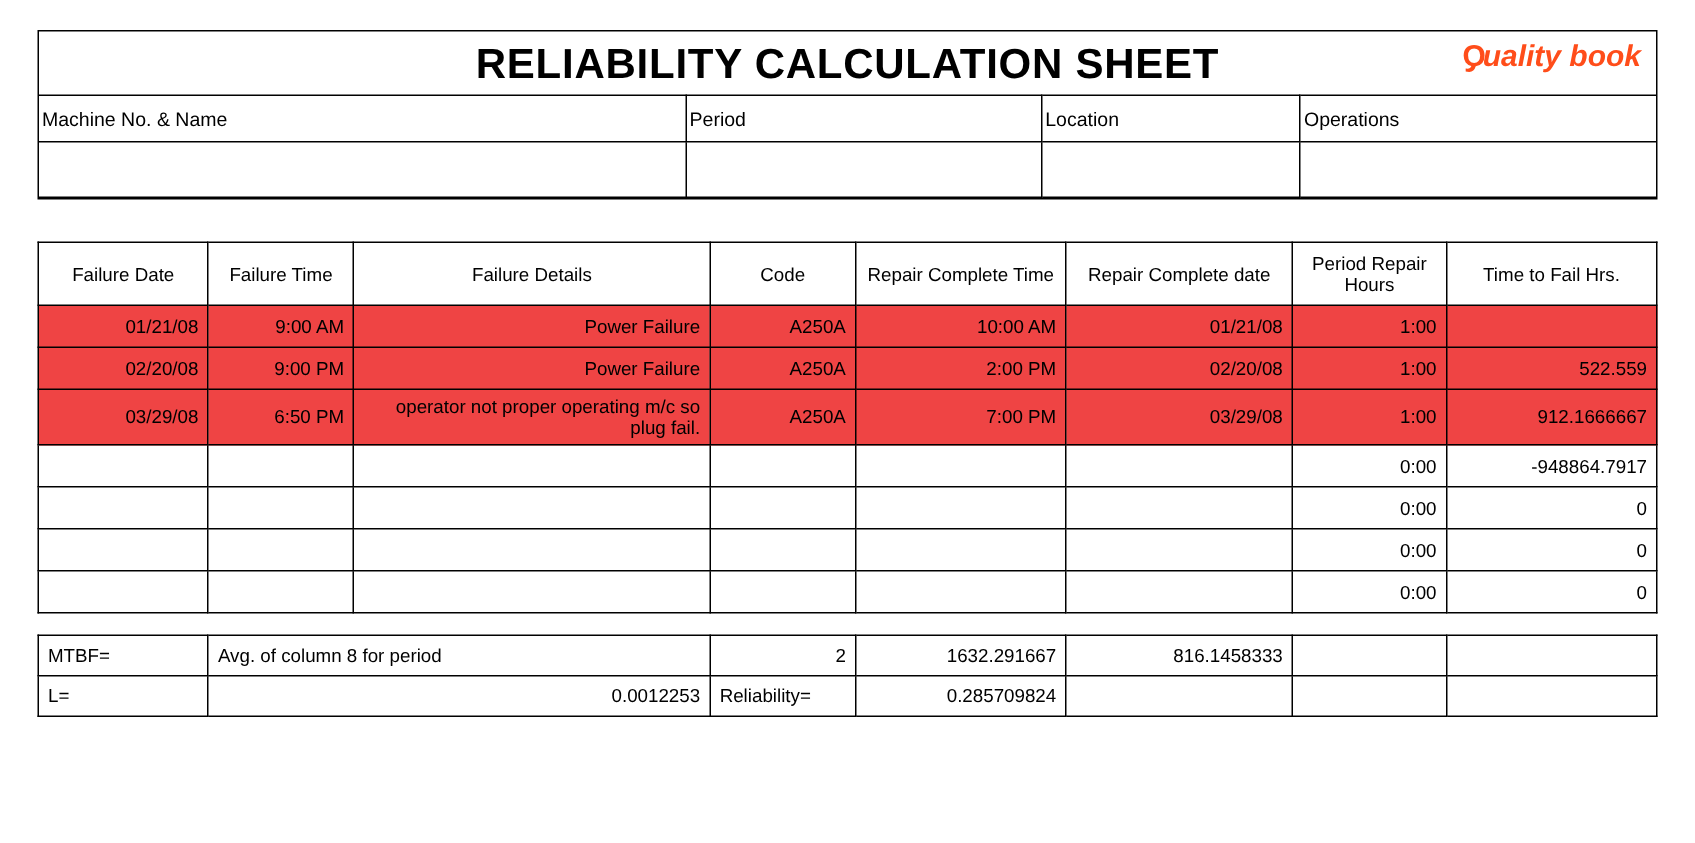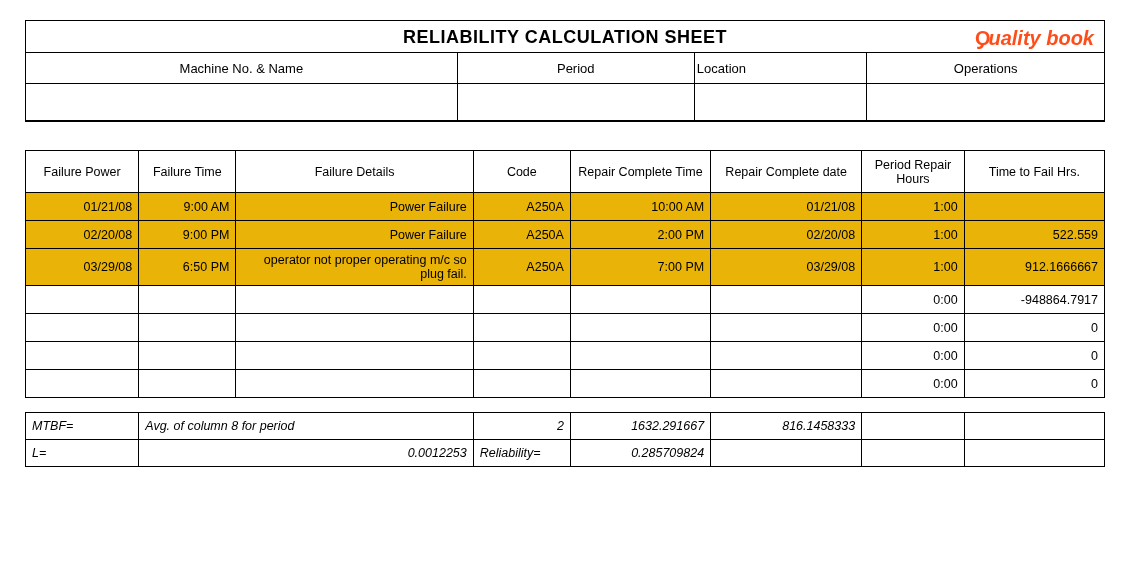--- a/index.html
+++ b/index.html
@@ -10,21 +10,21 @@
     color: #000;
   }
   .title-box {
     border: 1px solid #000;
     position: relative;
     overflow: hidden;
   }
   .title-text {
     font-family: "Arial Black", Arial, sans-serif;
     font-weight: 900;
-    font-size: 18px;
+    font-size: 28px;
     text-align: center;
     padding: 6px 0 4px 0;
     letter-spacing: 0.5px;
   }
   .logo {
     position: absolute;
     right: 10px;
     top: 6px;
     font-size: 20px;
     font-weight: bold;
@@ -39,21 +39,21 @@
     font-weight: 900;
     margin-right: -2px;
   }
   .hdr-table {
     width: 100%;
     border-collapse: collapse;
     table-layout: fixed;
   }
   .hdr-table td {
     border: 1px solid #000;
-    text-align: center;
+    text-align: left;
     font-size: 13px;
     height: 22px;
     padding: 4px 2px;
   }
   .hdr-table td.noborder-left { border-left: none; }
   .hdr-table td.noborder-right { border-right: none; }
   .hdr-table .val-row td { height: 28px; }
 
   .data-table {
     width: 100%;
@@ -69,28 +69,27 @@
     box-sizing: border-box;
   }
   .data-table th {
     font-weight: normal;
     text-align: center;
     height: 42px;
   }
   .data-table td {
     text-align: right;
   }
-  .data-table tbody tr td.bg { background: #eab308; }
+  .data-table tbody tr td.bg { background: #ef4444; }
 
   .summary-table {
     width: 100%;
     border-collapse: collapse;
     margin-top: 14px;
     table-layout: fixed;
-    font-style: italic;
   }
   .summary-table td {
     border: 1px solid #000;
     font-size: 12.5px;
     padding: 3px 6px;
     height: 20px;
     text-align: right;
   }
   .summary-table td.left { text-align: left; }
 </style>
@@ -132,21 +131,21 @@
       <col style="width:9%">
       <col style="width:22%">
       <col style="width:9%">
     <col style="width:13%">
       <col style="width:14%">
       <col style="width:9.5%">
       <col style="width:13%">
   </colgroup>
   <thead>
     <tr>
-      <th>Failure Power</th>
+      <th>Failure Date</th>
       <th>Failure Time</th>
       <th>Failure Details</th>
       <th>Code</th>
       <th>Repair Complete Time</th>
       <th>Repair Complete date</th>
       <th>Period Repair Hours</th>
       <th>Time to Fail Hrs.</th>
     </tr>
   </thead>
   <tbody id="data-body">

